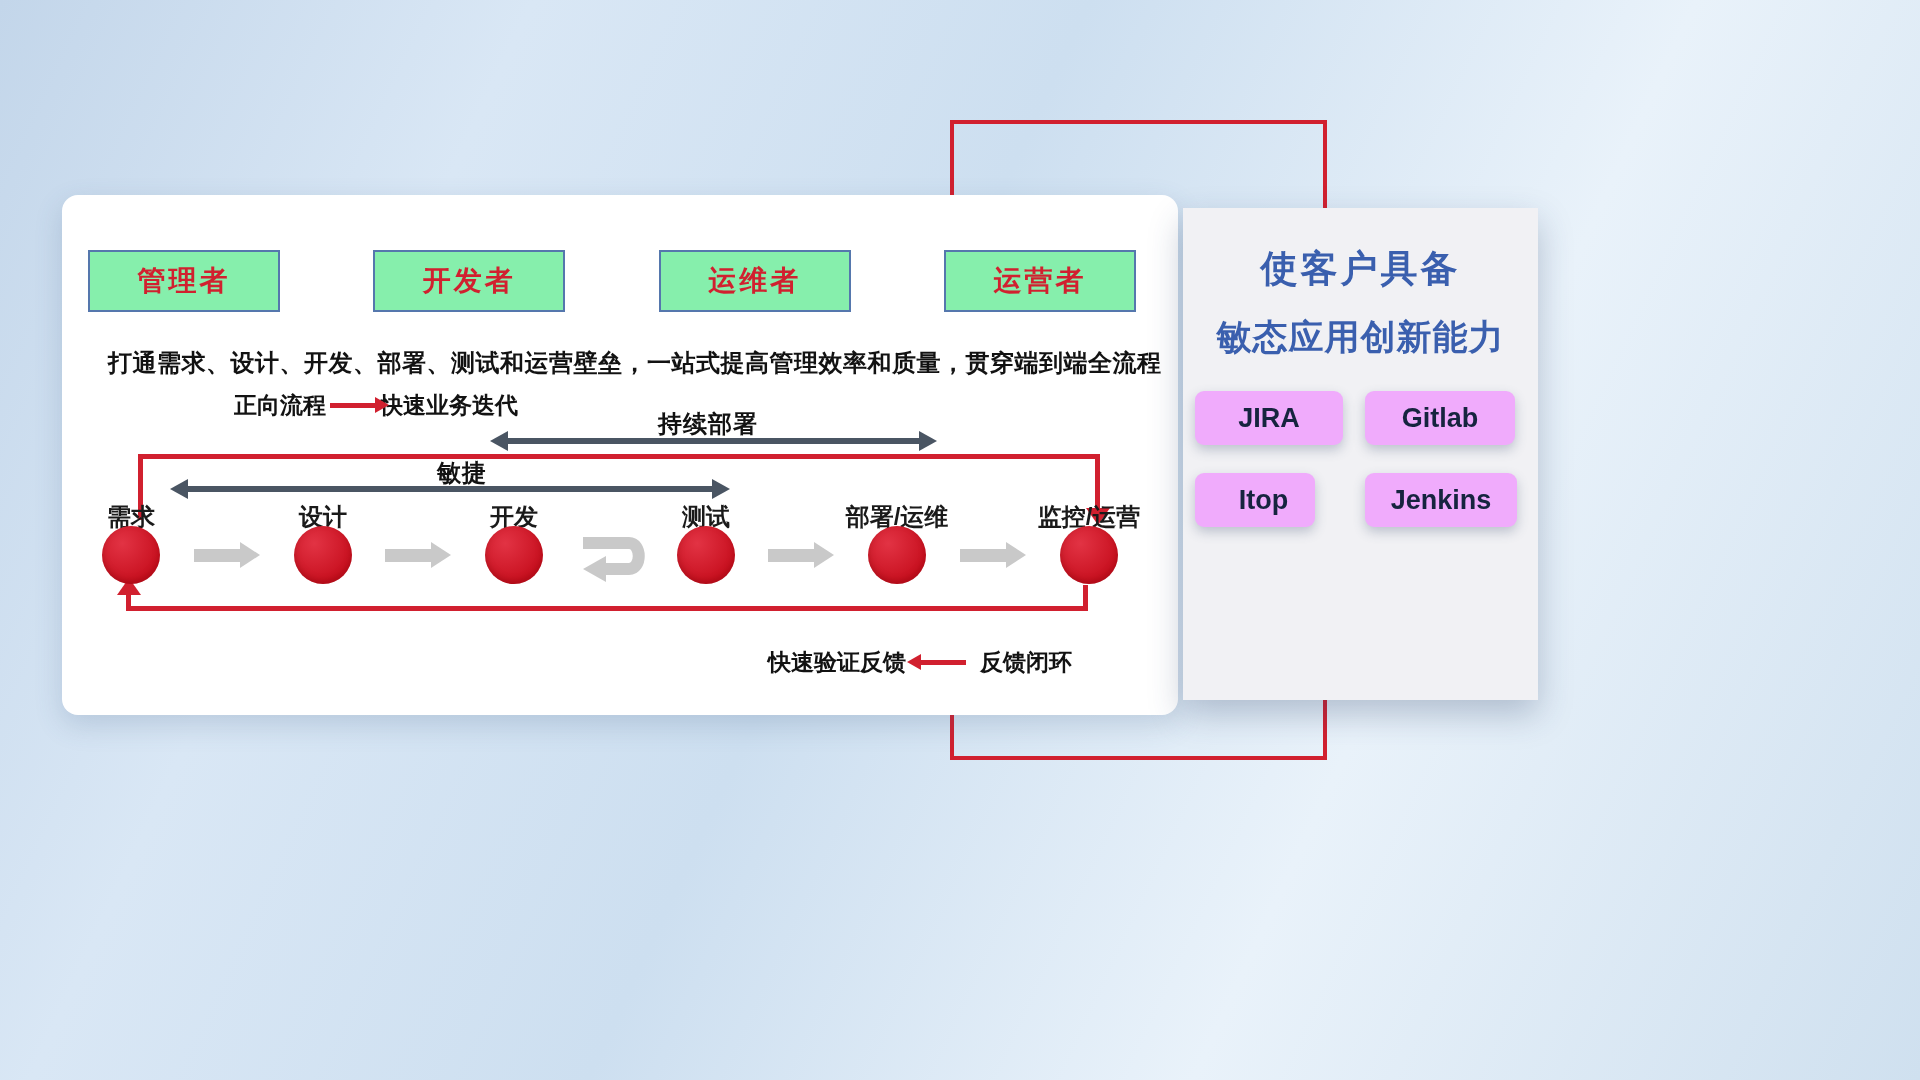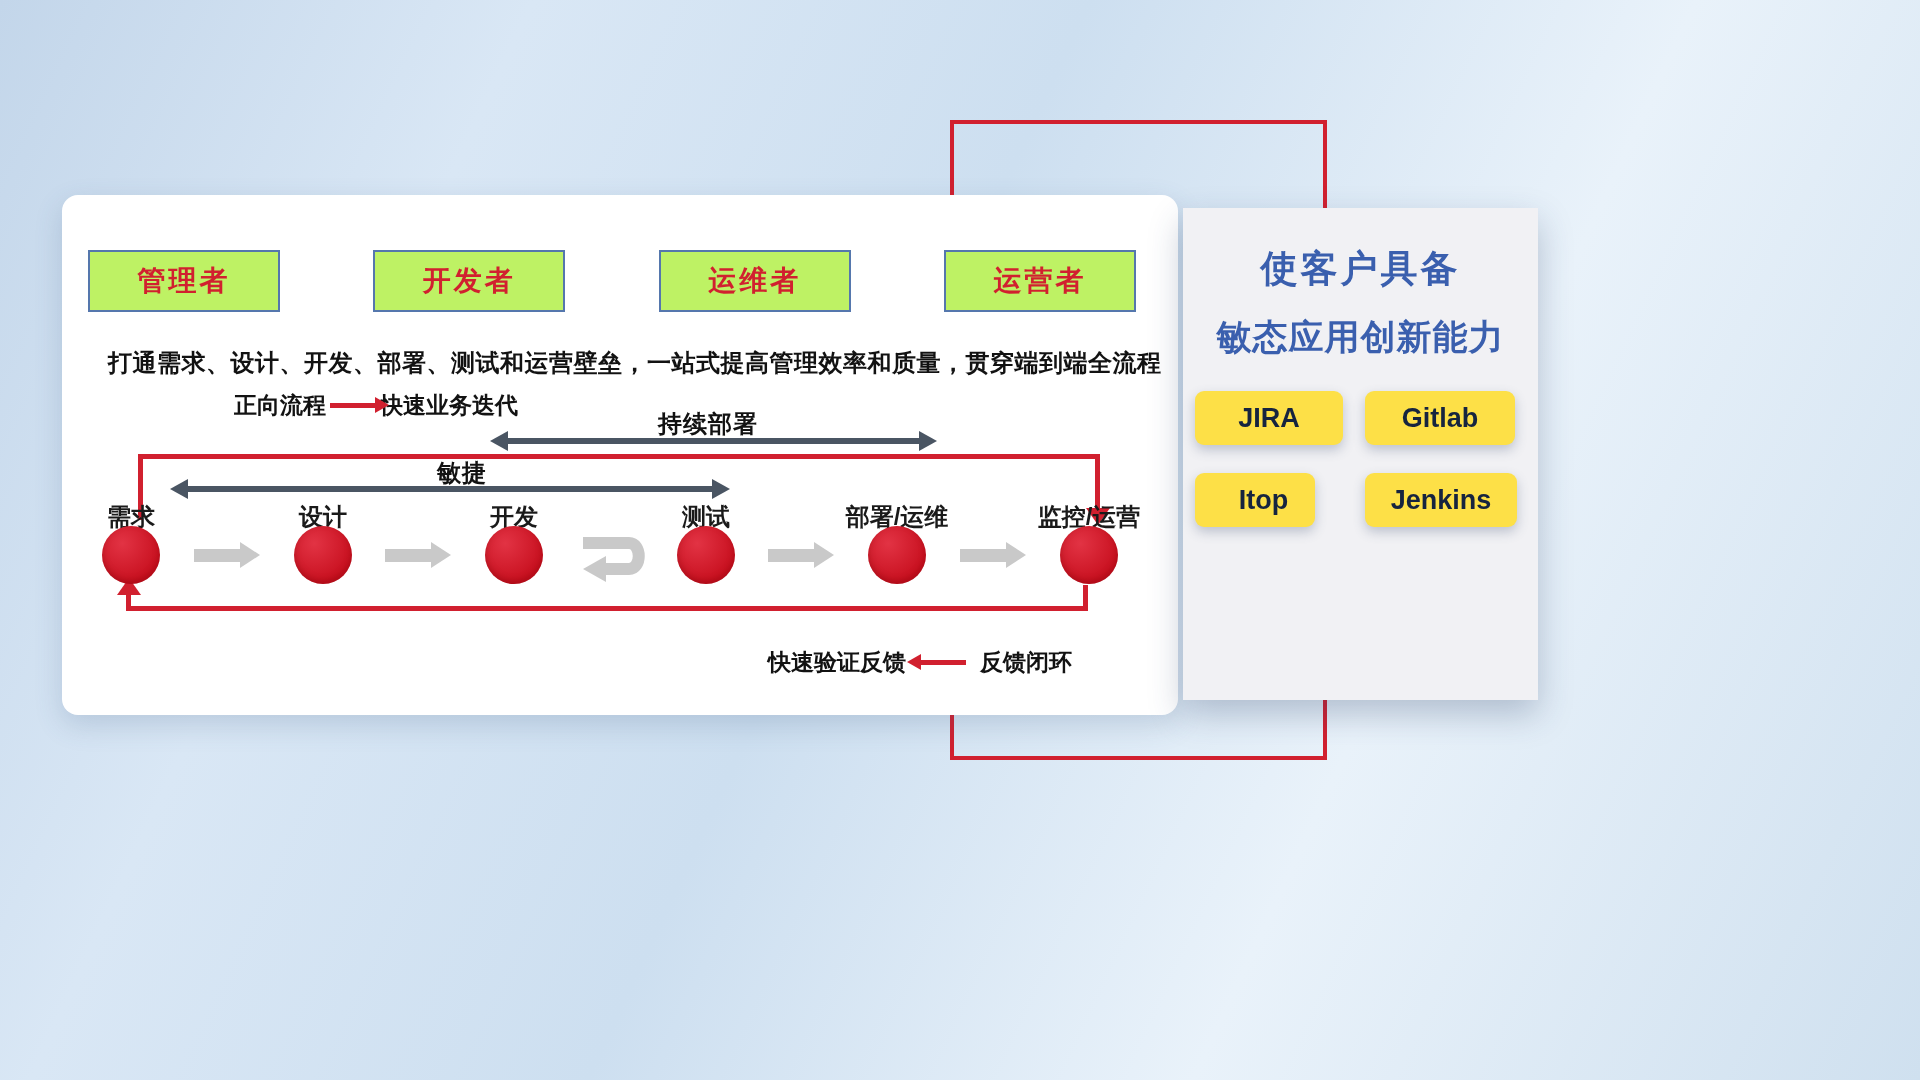--- a/index.html
+++ b/index.html
@@ -21,21 +21,21 @@
     position:absolute; left:62px; top:195px; width:1116px; height:520px;
     background:#ffffff; border-radius:16px;
     box-shadow:0 10px 28px rgba(60,90,130,.20);
   }
 
   .roles {
     position:absolute; left:26px; top:55px; width:1048px;
     display:flex; justify-content:space-between;
   }
   .role-box {
-    width:192px; height:62px; background:#bef264;
+    width:192px; height:62px; background:#86efac;
     border:2px solid #5577ad; color:#d1202f;
     font-size:28px; font-weight:bold; letter-spacing:3px;
     display:flex; align-items:center; justify-content:center;
   }
 
   .subtitle {
     position:absolute; left:46px; top:152px; white-space:nowrap;
     font-size:24px; font-weight:bold; color:#121212; letter-spacing:.5px;
   }
 
@@ -131,21 +131,21 @@
     box-shadow:0 14px 32px rgba(40,60,100,.28);
   }
   .panel-title {
     position:absolute; width:100%; text-align:center;
     color:#3a5fae; font-weight:bold;
   }
   .pt1 { top:36px; font-size:37px; letter-spacing:3px; }
   .pt2 { top:106px; font-size:35px; letter-spacing:1px; }
 
   .tool {
-    position:absolute; height:54px; background:#fde047; border-radius:9px;
+    position:absolute; height:54px; background:#f0abfc; border-radius:9px;
     box-shadow:0 5px 12px rgba(70,85,120,.30);
     display:flex; align-items:center; justify-content:center;
     font-size:27px; font-weight:bold; color:#16243f;
   }
   .tool-jira       { left:12px;  top:183px; width:148px; }
   .tool-gitlab     { left:182px; top:183px; width:150px; }
   .tool-itop       { left:12px;  top:265px; width:120px;padding-left:17px; }
   .tool-jenkins    { left:182px; top:265px; width:152px; }
   .tool-confluence { left:12px;  top:346px; width:322px; }
 </style>

